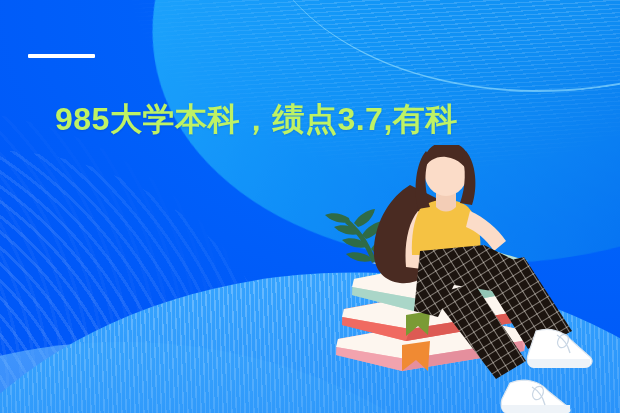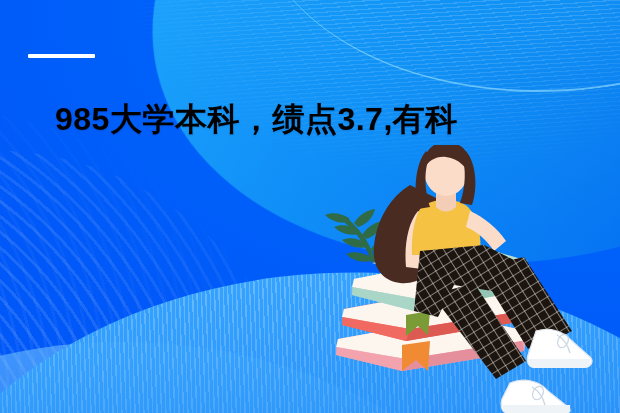--- a/index.html
+++ b/index.html
@@ -114,21 +114,21 @@
     position:absolute; left:28px; top:54px;
     width:67px; height:4px;
     background:#ffffff;
     border-radius:1px;
   }
   .headline{
     position:absolute; left:55px; top:99px;
     width:545px;
     font-size:32px;
     font-weight:bold;
-    color:#000000;
+    color:#bef264;
     letter-spacing:.5px;
     line-height:1.25;
     white-space:nowrap;
     text-shadow:0 1px 2px rgba(0,40,110,.18);
   }
 
   .illustration{
     position:absolute; right:-6px; bottom:0;
     width:312px; height:268px;
   }

